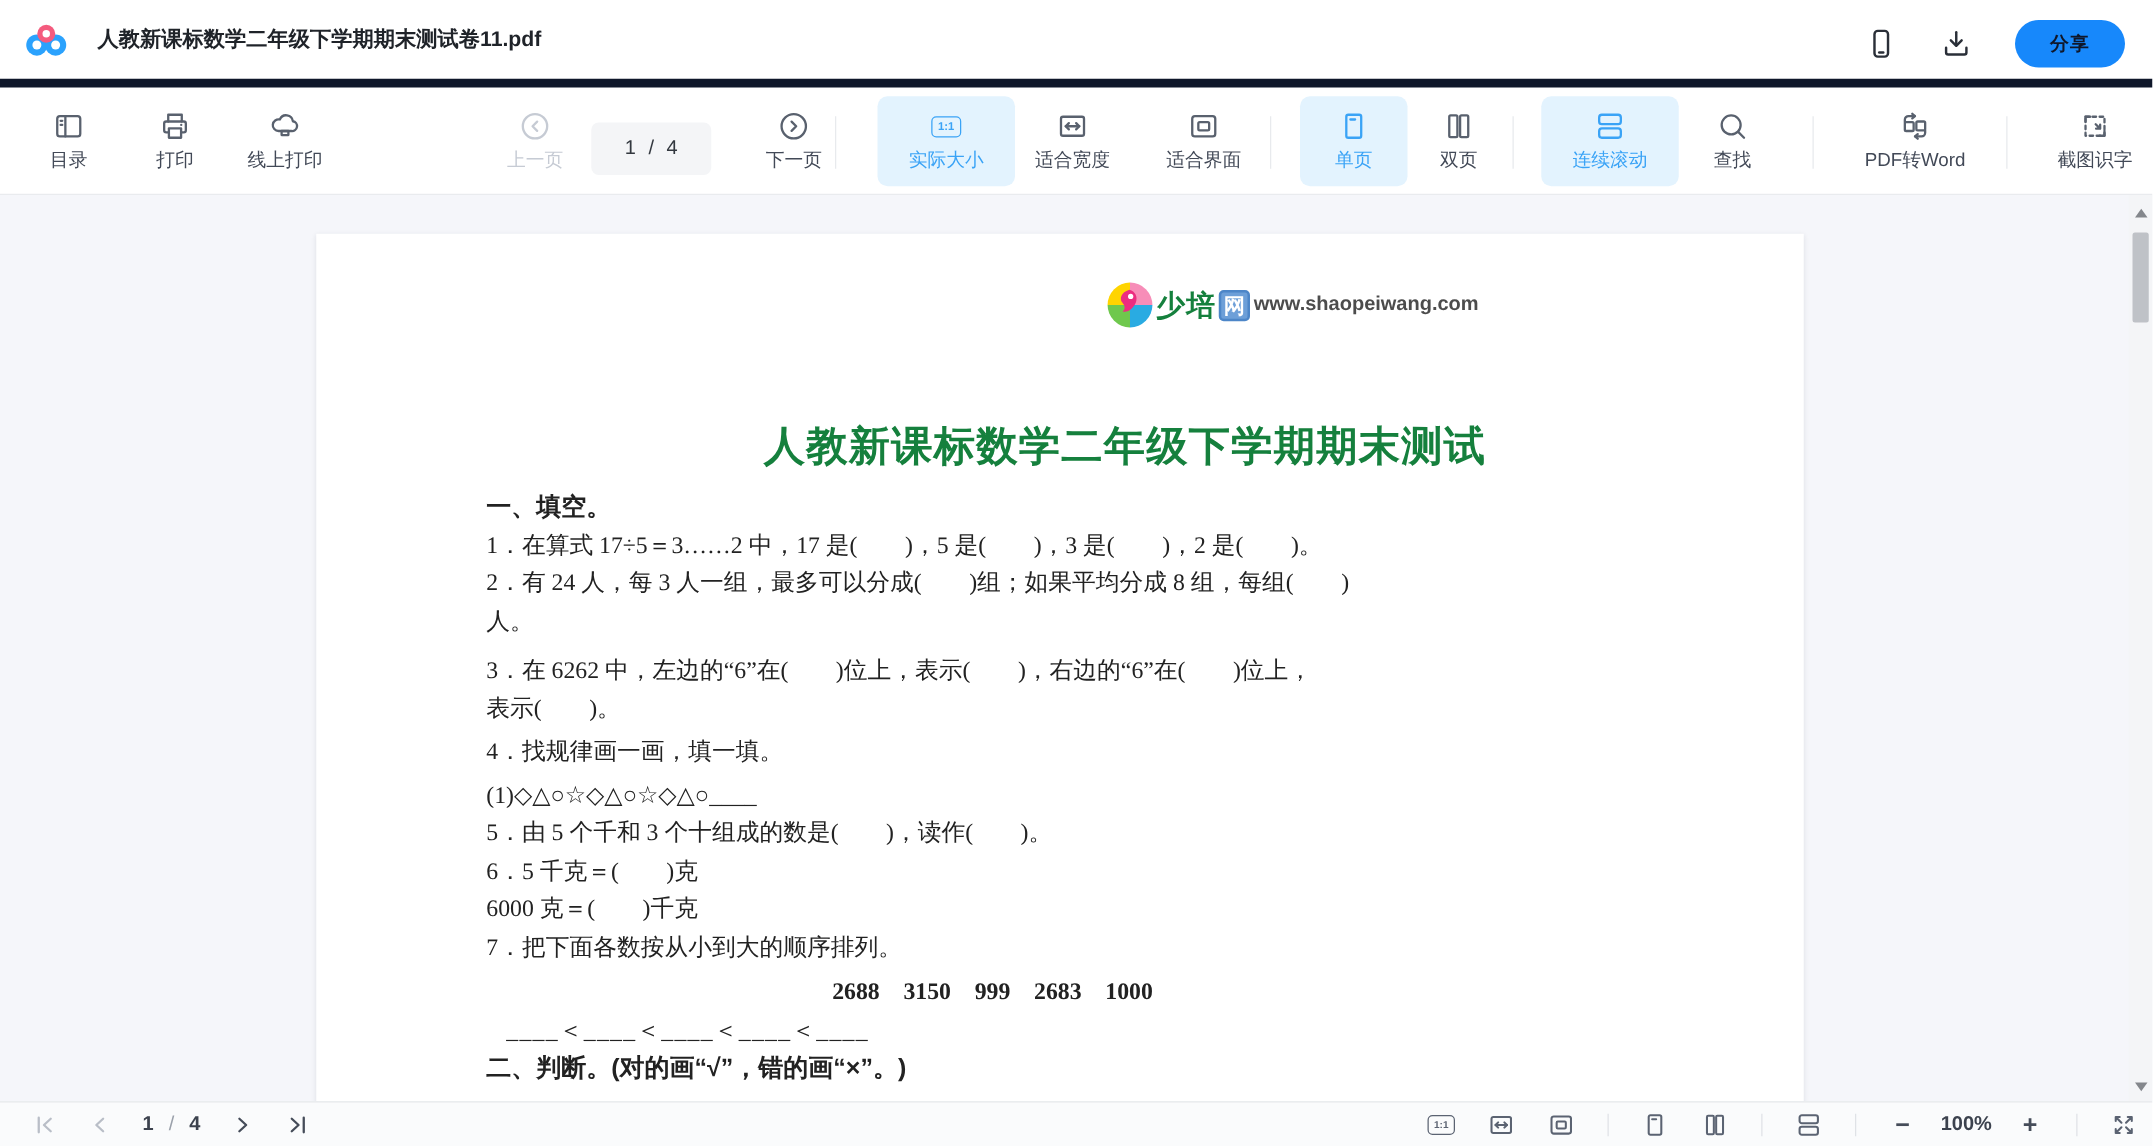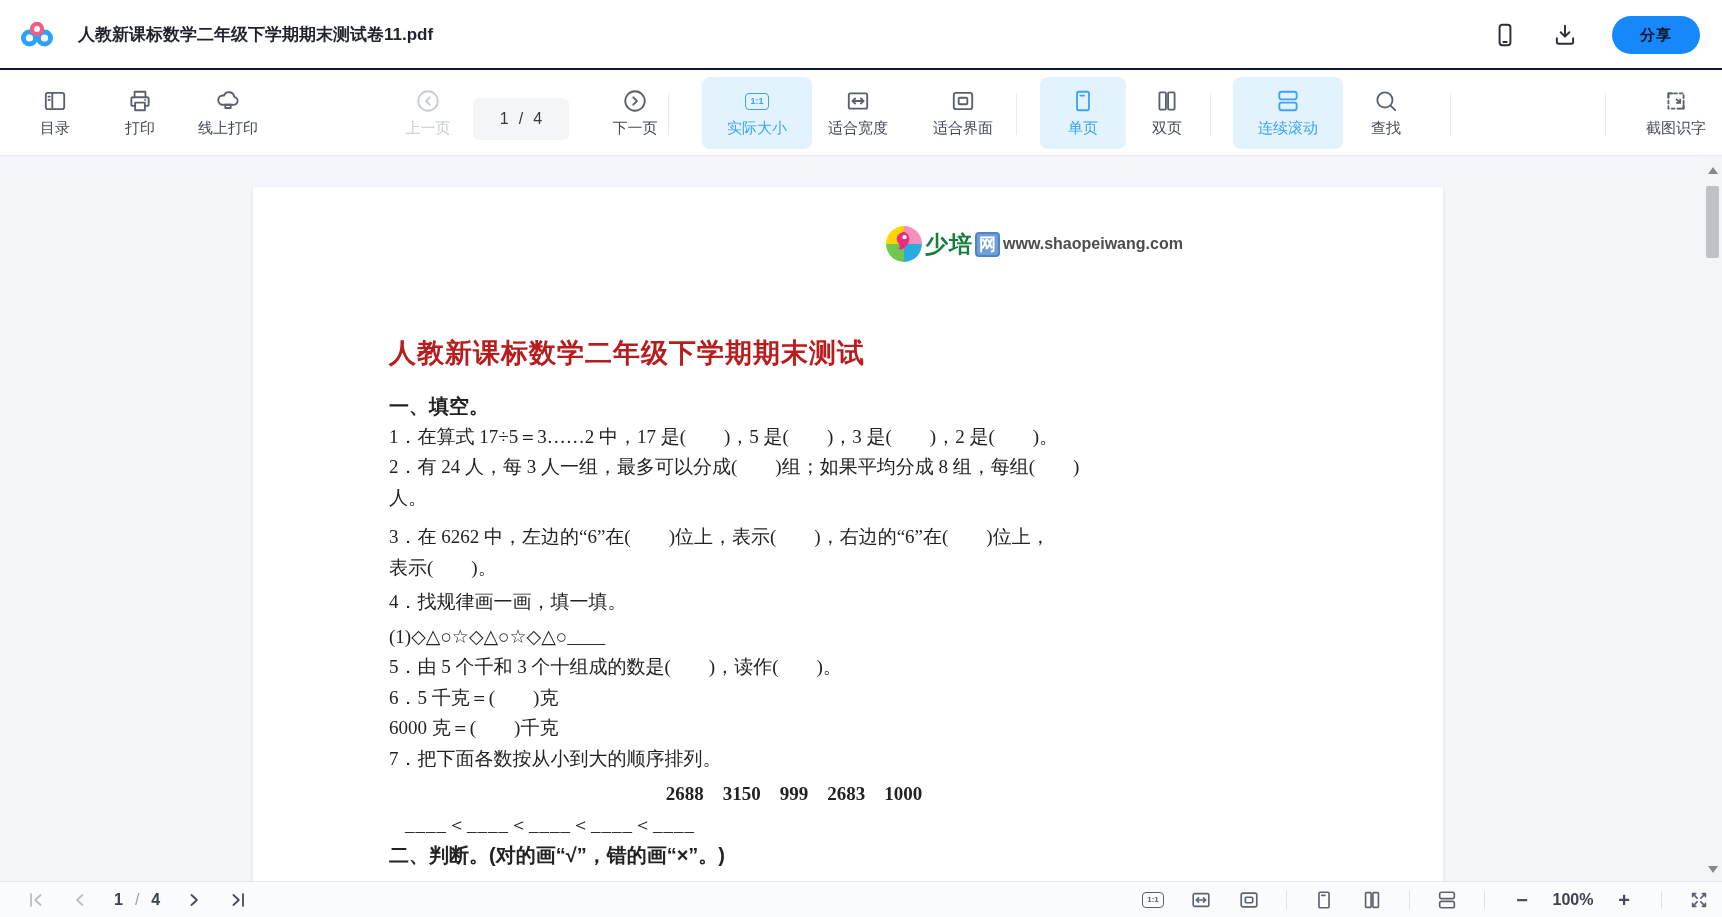--- a/index.html
+++ b/index.html
@@ -2,21 +2,21 @@
 <html><head>
 <meta charset="utf-8">
 <style>
   * { margin:0; padding:0; box-sizing:border-box; }
   html,body { width:1722px; height:917px; }
   body { font-family:"Liberation Sans", sans-serif; background:#fff; }
   #app { position:relative; width:1722px; height:917px; overflow:hidden; background:#fff; }
 
   
   .header { position:absolute; left:0; top:0; width:1722px; height:70px; background:#fff;
-            display:flex; align-items:center; border-bottom:2px solid #0f172a; }
+            display:flex; align-items:center; border-bottom:7px solid #0f172a; }
   .logo { width:34px; height:30px; margin-left:20px; cursor:pointer; }
   .header-title { margin-left:24px; font-size:17px; font-weight:bold; color:#1f2329; }
   .header-right { position:absolute; right:22px; top:0; height:70px; display:flex; align-items:center; gap:34px; }
   .hicon { width:26px; height:26px; color:#2a2f38; cursor:pointer; }
   .hicon svg { width:100%; height:100%; }
   .share-btn { width:88px; height:38px; border-radius:19px; background:#1788fb; color:#0f172a;
                font-size:15px; font-weight:bold; border:none; display:flex; align-items:center;
                justify-content:center; cursor:pointer; letter-spacing:1px; }
 
   
@@ -46,22 +46,22 @@
   .pdf-page { position:absolute; left:253px; top:31px; width:1190px; height:1620px; background:#fff;
               box-shadow:0 1px 4px rgba(30,40,60,.10); }
 
   .sp-logo { position:absolute; left:632px; top:36px; display:flex; align-items:center; height:42px; }
   .sp-logo svg { width:38px; height:38px; }
   .sp-name { font-size:23px; font-weight:bold; color:#15803d; margin-left:2px; letter-spacing:1px; }
   .sp-box { width:25px; height:25px; background:#6d9fd8; border:2px solid #4d86c8; color:#fff; border-radius:4px;
             font-size:17px; font-weight:bold; display:flex; align-items:center; justify-content:center; margin-left:2px; }
   .sp-url { font-size:16px; font-weight:bold; color:#4c4c4c; margin-left:3px; }
 
-  .doc-title { position:absolute; left:136px; top:148px; width:800px; text-align:left;
-               font-size:27px; font-weight:bold; color:#b91c1c; letter-spacing:1px;
+  .doc-title { position:absolute; left:136px; top:148px; width:800px; text-align:right;
+               font-size:33px; font-weight:bold; color:#15803d; letter-spacing:1px;
                font-family:"Liberation Sans", sans-serif; white-space:nowrap; }
   .doc-body { position:absolute; left:136px; top:204px; width:810px;
               font-family:"Liberation Serif","DejaVu Serif", serif;
               font-size:19px; color:#222; line-height:30.5px; }
   .doc-line { white-space:nowrap; }
   .doc-line.bold { font-weight:bold; font-family:"Liberation Sans", sans-serif; font-size:20px; }
   .doc-line.center { text-align:center; word-spacing:20px; }
   .doc-line.indent { padding-left:16px; letter-spacing:1px; }
 
   
@@ -260,20 +260,33 @@
         <svg viewBox="0 0 24 24" fill="none" stroke="currentColor" stroke-width="1.7" stroke-linecap="round" stroke-linejoin="round">
           <circle cx="11" cy="11" r="7"></circle>
             <path d="M16.2 16.2 20.5 20.5"></path>
         </svg>
       </span>
       <span class="tlabel">查找</span>
     </div>
 
     <div class="tb-divider" style="left:1450px;"></div>
 
+    <div class="titem" style="left:1467px;width:130px;">
+      <span class="ticon">
+        <svg viewBox="0 0 24 24" fill="none" stroke="currentColor" stroke-width="1.7" stroke-linecap="round" stroke-linejoin="round">
+          <rect x="4.5" y="9" width="6.5" height="6.5" rx="1"></rect>
+            <path d="M4.5 9V7.2a2.7 2.7 0 0 1 2.7-2.7h4.6"></path>
+            <path d="M10 2.8l2 1.7-2 1.7"></path>
+          <rect x="13" y="8.5" width="6.5" height="6.5" rx="1"></rect>
+            <path d="M19.5 15v1.8a2.7 2.7 0 0 1-2.7 2.7h-4.6"></path>
+            <path d="M14 17.8l-2 1.7 2 1.7"></path>
+        </svg>
+      </span>
+      <span class="tlabel">PDF转Word</span>
+    </div>
 
     <div class="tb-divider" style="left:1605px;"></div>
 
     <div class="titem" style="left:1621px;width:110px;">
       <span class="ticon">
         <svg viewBox="0 0 24 24" fill="none" stroke="currentColor" stroke-width="1.7" stroke-linecap="round" stroke-linejoin="round">
           <path stroke-dasharray="2.6 2.6" d="M5 5h14v14H5z"></path>
             <path d="M5 8.5V5h3.5"></path>
             <path d="M19 15.5V19h-3.5"></path>
             <path d="M12.5 10.5 15.8 13.8M15.8 10.8v3h-3"></path>

